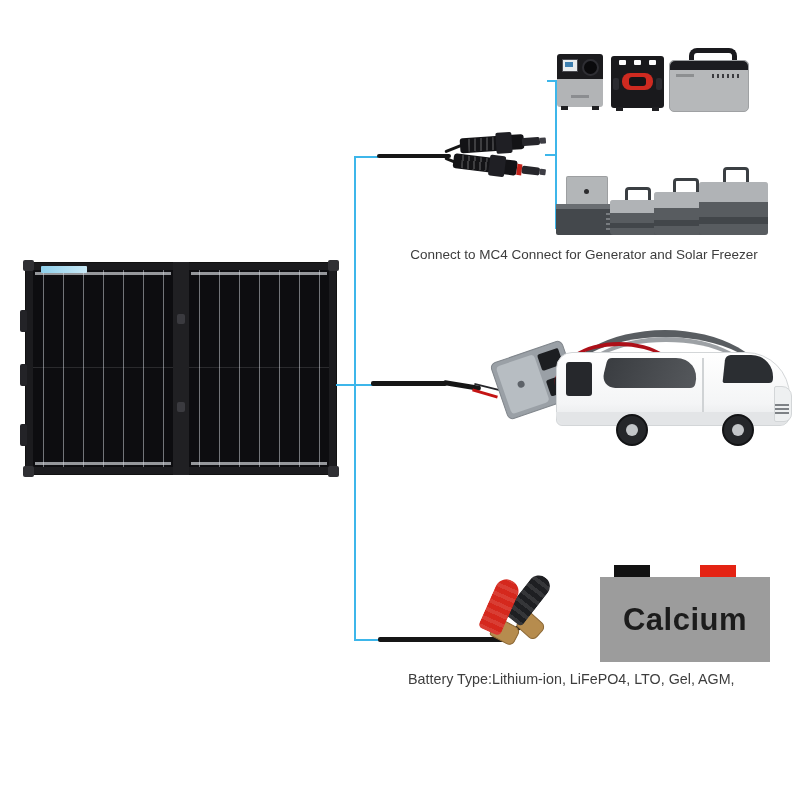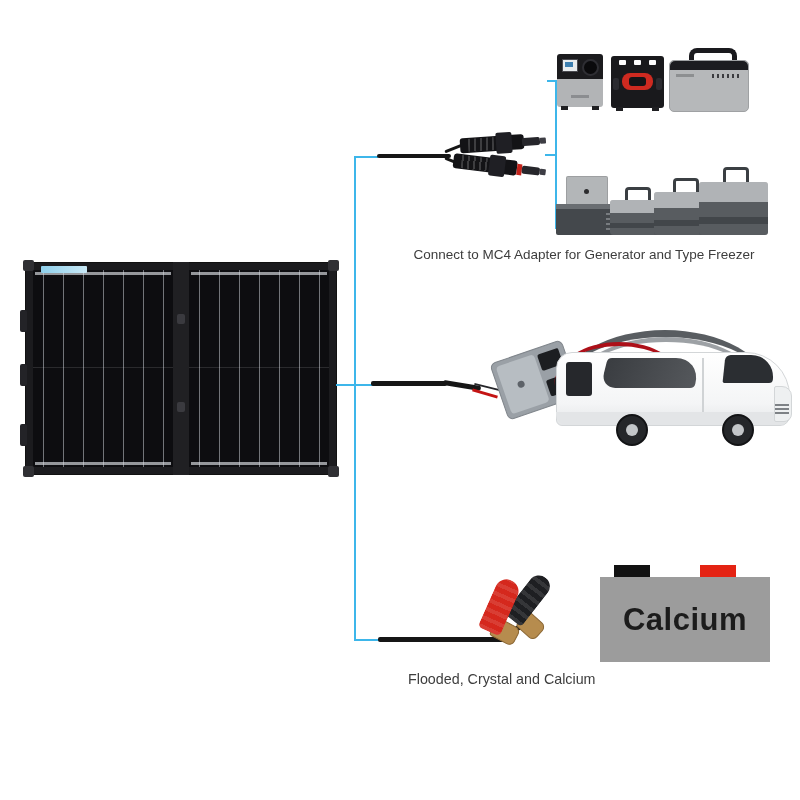--- a/index.html
+++ b/index.html
@@ -221,21 +221,21 @@
   <div class="fz" style="left:699px;top:167px;width:69px;height:68px;">
     <div class="fz-handle" style="left:24px;"></div>
     <div class="fz-box" style="height:53px;">
       <div class="fz-lid"></div>
       <div class="fz-body">
           <div class="fz-band"></div>
         </div>
     </div>
   </div>
 
-  <div class="caption cap1">Connect to MC4 Adapter for Generator and Type Freezer</div>
+  <div class="caption cap1">Connect to MC4 Connect for Generator and Solar Freezer</div>
 
   <div class="cable" style="left:371px;top:381px;width:76px;height:5px;"></div>
   <div class="cable" style="left:443px;top:383px;width:38px;height:5px;transform:rotate(9deg);"></div>
   <div style="position:absolute;left:474px;top:386px;width:26px;height:2px;background:#26262a;transform:rotate(14deg);"></div>
   <div style="position:absolute;left:472px;top:392px;width:26px;height:3px;background:#c41414;transform:rotate(16deg);"></div>
 
   <div class="anderson">
     <div class="an-base"></div>
     <div class="an-face"></div>
     <div class="an-slot" style="top:7px;"></div>
@@ -271,16 +271,16 @@
   <div class="clip" style="left:518px;top:572px;width:22px;height:54px;background-color:#1e1f22;transform:rotate(38deg);"></div>
   <div class="clip" style="left:488px;top:578px;width:24px;height:56px;background-color:#d5281d;transform:rotate(24deg);"></div>
 
   <div class="terminal" style="left:614px;background:#121212;"></div>
   <div class="terminal" style="left:700px;background:#e42313;"></div>
   <div class="battery">
     <span class="battery-label">Calcium</span>
   </div>
 
   <div class="caption cap2">
-    <div>Flooded, Crystal and Calcium</div>
+    <div>Battery Type:Lithium-ion, LiFePO4, LTO, Gel, AGM,</div>
   </div>
 
 </div>
 
 </body></html>

